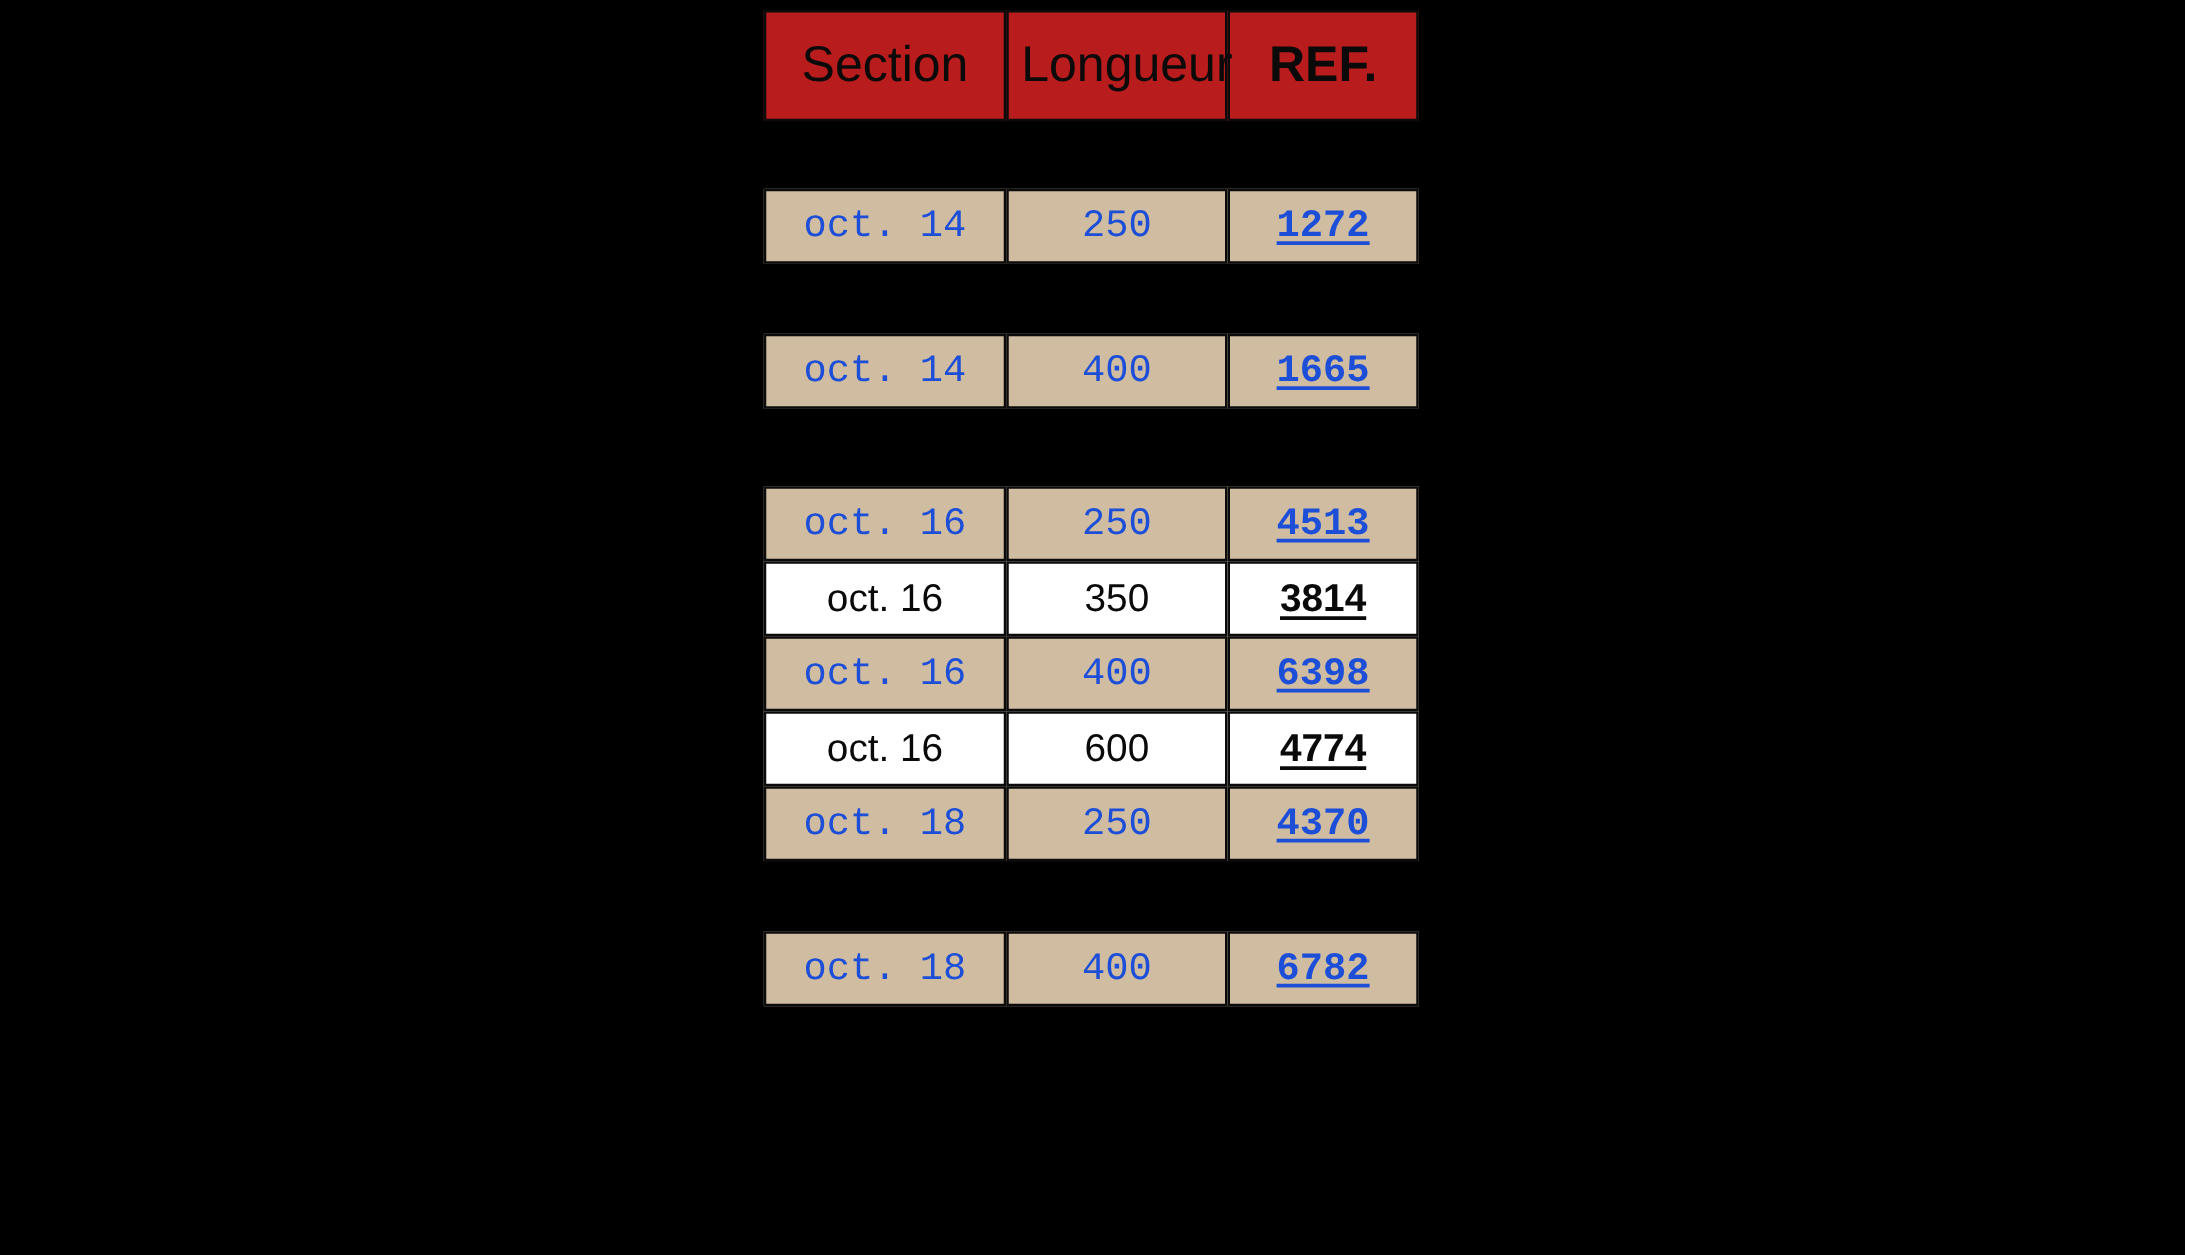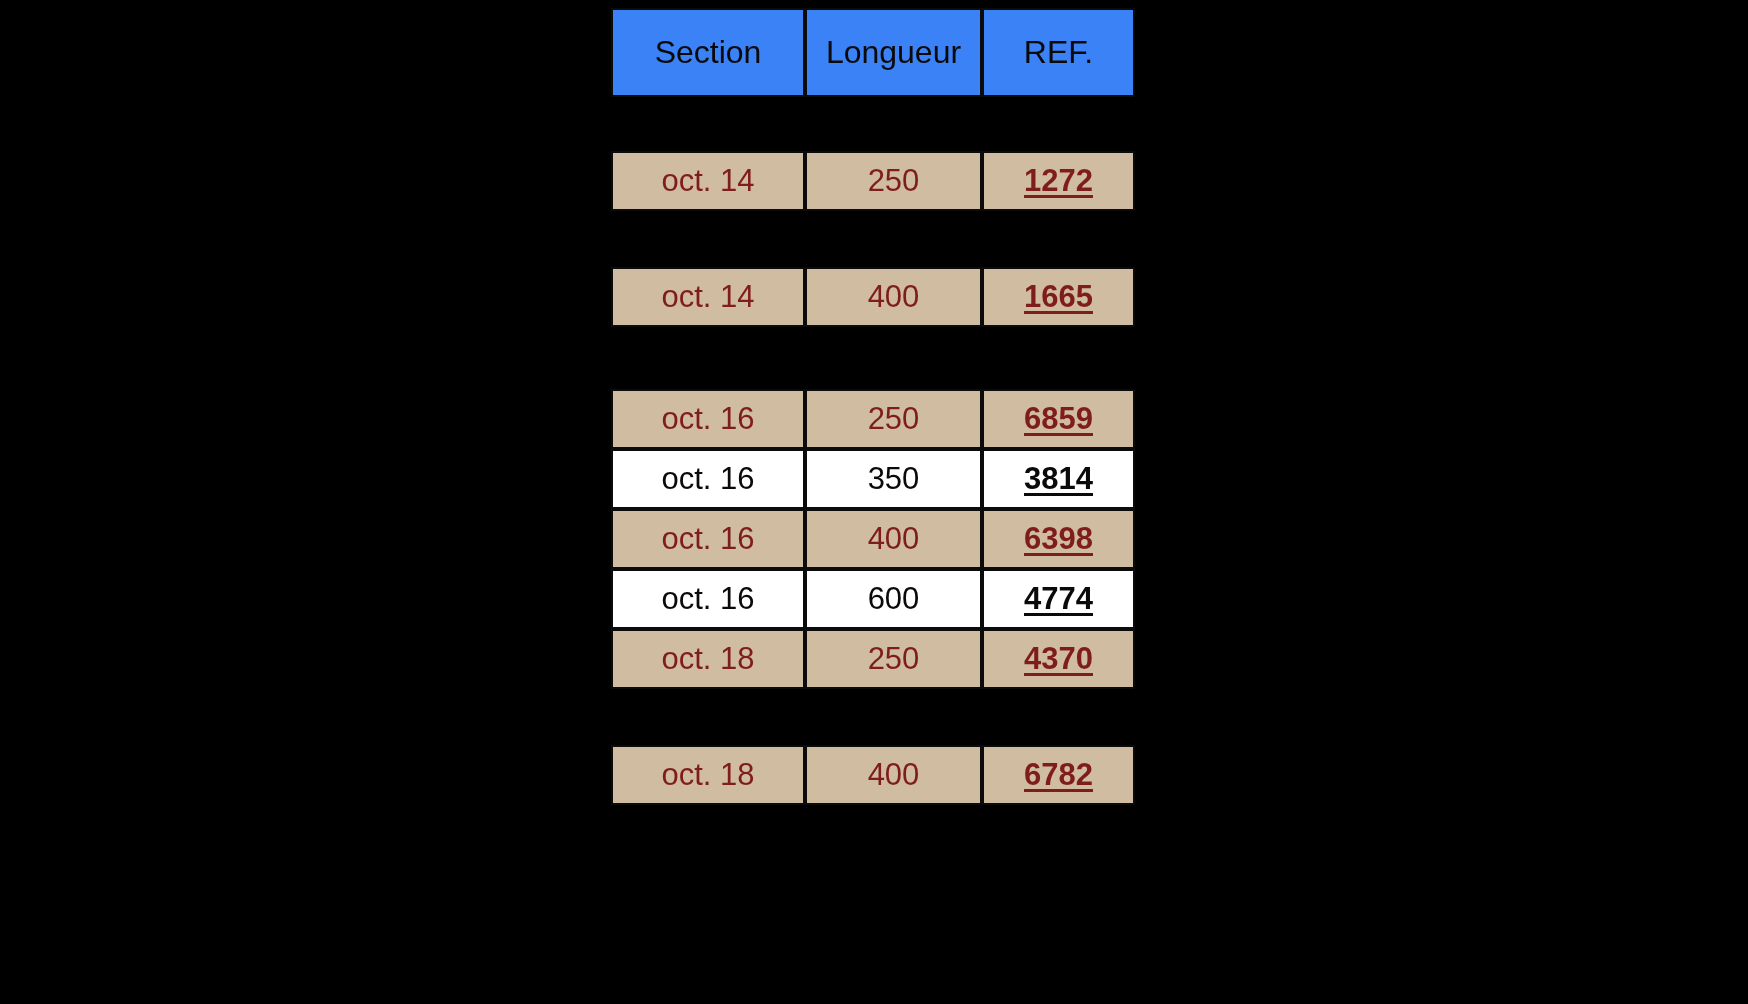--- a/index.html
+++ b/index.html
@@ -53,34 +53,35 @@
     white-space: nowrap;
     border-left: 2px solid #0b0b0b;
     border-right: 2px solid #0b0b0b;
     border-top: 2px solid #0b0b0b;
     border-bottom: 2px solid #0b0b0b;
     box-sizing: border-box;
   }
 
   
   tr.header-row td.cell {
-    background: #3b82f6;
+    background: #b91c1c;
     color: #0a0a0a;
     height: 89px;
-    font-size: 32px;
+    font-size: 40px;
   }
   tr.header-row td.cell.ref-cell {
-    font-weight: normal;
+    font-weight: bold;
     text-decoration: none;
   }
 
   
   tr.row-tan td.cell {
     background: #d0bda1;
-    color: #7f1d1d;
+    color: #1d4ed8;
+    font-family: Liberation Mono, monospace;
   }
   
   tr.row-white td.cell {
     background: #ffffff;
     color: #0a0a0a;
   }
 
   
   tr.row-tan td.cell.ref-cell,
   tr.row-white td.cell.ref-cell {
@@ -120,21 +121,21 @@
           <td class="cell">oct. 14</td>
           <td class="cell">400</td>
           <td class="cell ref-cell">1665</td>
         </tr>
         <tr class="spacer-row spacer-large">
           <td colspan="3"></td>
         </tr>
         <tr class="row-tan">
           <td class="cell">oct. 16</td>
           <td class="cell">250</td>
-          <td class="cell ref-cell">6859</td>
+          <td class="cell ref-cell">4513</td>
         </tr>
         <tr class="row-white">
           <td class="cell">oct. 16</td>
           <td class="cell">350</td>
           <td class="cell ref-cell">3814</td>
         </tr>
         <tr class="row-tan">
           <td class="cell">oct. 16</td>
           <td class="cell">400</td>
           <td class="cell ref-cell">6398</td>

